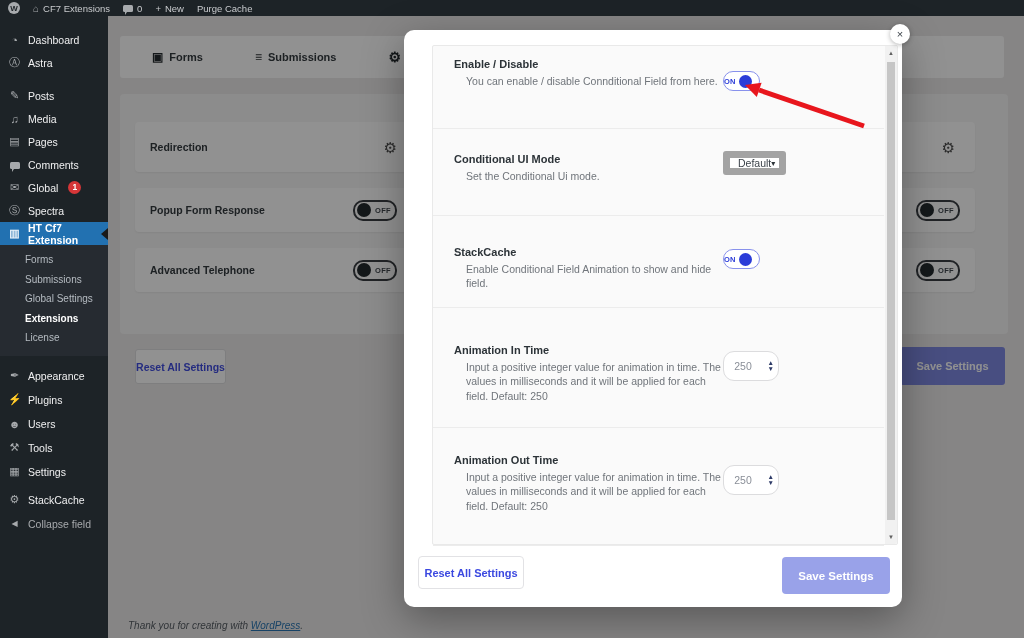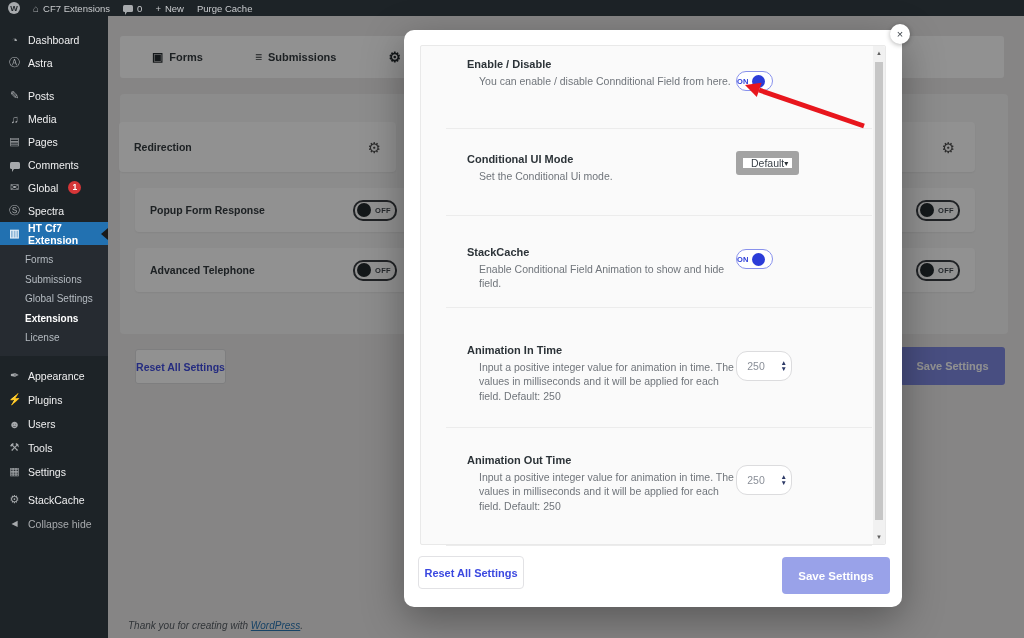--- a/index.html
+++ b/index.html
@@ -58,22 +58,22 @@
   #page-footer { position:absolute; left:20px; top:604px; font-size:10px; font-style:italic; color:#50575e; }
   #page-footer a { color:#2271b1; }
   #overlay { position:absolute; left:0; top:0; width:916px; height:622px; background:rgba(10,10,10,0.45); z-index:20; }
 
   
   #modal { position:absolute; left:404px; top:30px; width:498px; height:577px; background:#fff;
     border-radius:10px; box-shadow:0 12px 40px rgba(0,0,0,.35); z-index:100; }
   #modal-close { position:absolute; top:-6px; right:-8px; width:20px; height:20px; border-radius:50%;
     background:#fff; border:none; box-shadow:0 1px 5px rgba(0,0,0,.3); color:#3c434a; font-size:11px;
     line-height:20px; text-align:center; cursor:pointer; font-family:inherit; padding:0; z-index:5; }
-  #scrollbox { position:absolute; left:16px; top:15px; width:466px; height:500px; background:#fafafa;
-    border:1px solid #e9e9e9; border-radius:2px;padding-left:25px; }
+  #scrollbox { position:absolute; left:28px; top:15px; width:466px; height:500px; background:#fafafa;
+    border:1px solid #e9e9e9; border-radius:2px; }
   .sec { position:relative; margin-right:13px; padding-left:21px; border-bottom:1px solid #ececec; }
   .sec:last-child { border-bottom:none; }
   .sec .st { font-size:11px; font-weight:bold; color:#2c3338; }
   .sec .sd { font-size:10.5px; color:#70757b; line-height:1.38; width:258px; margin-top:4px;margin-left:12px; }
   .sctrl { position:absolute; left:290px; }
   .tgl-on { width:37px; height:20px; border:1.5px solid #8891ec; border-radius:10px; background:#fff;
     display:flex; align-items:center; cursor:pointer; }
   .tgl-on .tl { font-size:7.5px; font-weight:bold; color:#2b3cd8; letter-spacing:.2px; }
   .tgl-on .knob { width:13px; height:13px; border-radius:50%; background:#2b3cd8; margin-left:3px; flex:none; }
   .selbox { width:63px; height:24px; border:7px solid #a3a3a3; border-radius:3px; background:#fff;
@@ -198,41 +198,41 @@
     <span class="ic">▦</span>
     <span>Settings</span>
     </div>
   <div class="sep" style="height:4px"></div>
   <div class="mi mi2">
     <span class="ic">⚙</span>
     <span>StackCache</span>
     </div>
   <div class="mi mi2" style="color:#a7aaad">
     <span class="ic" style="font-size:8px">◀</span>
-    <span>Collapse hide</span>
+    <span>Collapse field</span>
     </div>
 </nav>
 
 <main id="content">
   <div id="tabbar">
     <span class="tab">
       <span class="tic">▣</span>
       <span>Forms</span>
       </span>
     <span class="tab">
       <span class="tic">≡</span>
       <span>Submissions</span>
       </span>
     <span class="tab">
       <span class="tic" style="font-size:14px">⚙</span>
       </span>
   </div>
   <div id="panel"></div>
 
-  <div class="card" style="left:11px; top:106px; width:277px; height:50px;gap:35px;">
+  <div class="card" style="left:27px; top:106px; width:277px; height:50px;gap:35px;">
     <span class="ct">Redirection</span>
     <span class="ctrl gear">⚙</span>
   </div>
   <div class="card" style="left:27px; top:172px; width:277px; height:44px;">
     <span class="ct">Popup Form Response</span>
     <span class="ctrl tgl-off">
       <span class="knob"></span>
       <span class="tl">OFF</span>
       </span>
   </div>

